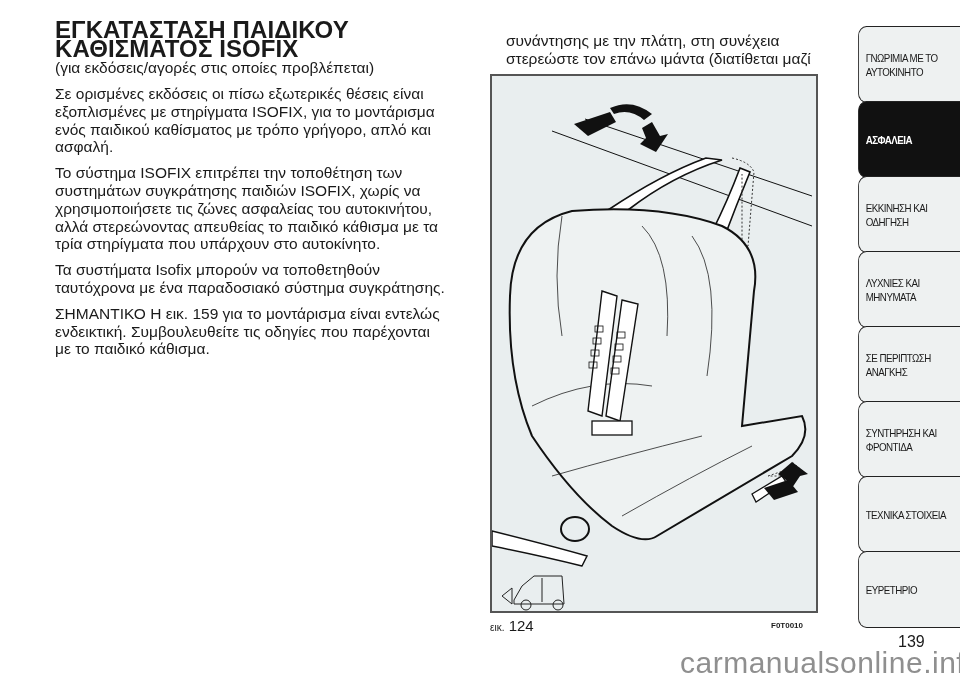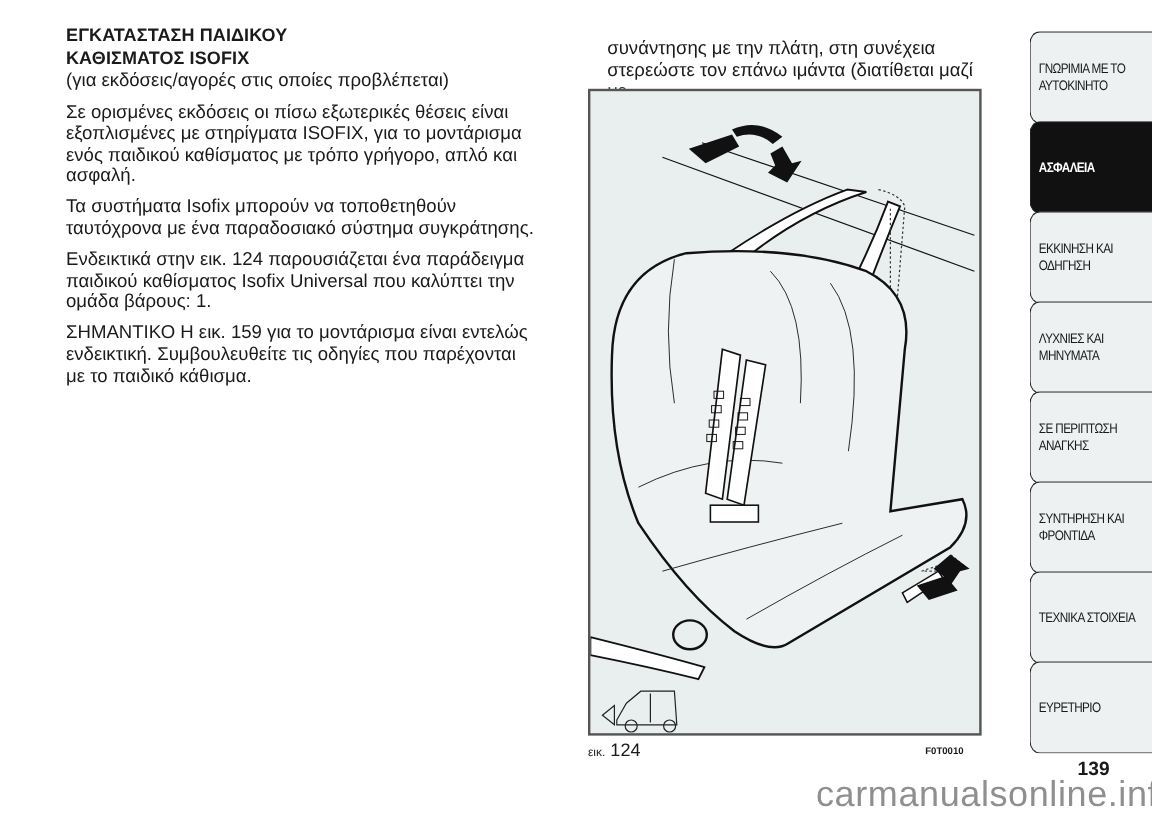--- a/index.html
+++ b/index.html
@@ -1,51 +1,51 @@
 <!DOCTYPE html>
 <html><head>
 <meta charset="utf-8">
 <style>
   html, body { margin:0; padding:0; }
   body { width:960px; height:678px; background:#ffffff; position:relative; overflow:hidden;
          font-family:"Liberation Sans", sans-serif; color:#1a1a1a; }
   .col-left { position:absolute; left:55px; top:20px; width:390px; }
-  .title { font-weight:bold; font-size:15px; line-height:19px; margin:0; letter-spacing:0.1px; }
+  .title { font-weight:bold; font-size:24px; line-height:19px; margin:0; letter-spacing:0.1px; }
   .subtitle { font-size:15.5px; line-height:18px; margin:1px 0 0 0; }
   .para { font-size:15.5px; line-height:17.8px; margin:8px 0 0 0; }
   .col-right { position:absolute; left:490px; top:16px; width:340px; }
   .col-right .para { margin:16px; }
   .figure { position:absolute; left:490px; top:74px; width:328px; height:539px;
             background:#e9eeef; border:2px solid #555; box-sizing:border-box; }
   .figure svg { position:absolute; left:0; top:0; }
   .fig-caption { position:absolute; left:490px; top:617px; font-size:15px; }
   .fig-caption .eik { font-size:10px; }
   .fig-code { position:absolute; left:771px; top:621px; font-size:8px; font-weight:bold; }
   .tabs { position:absolute; left:858px; top:26px; width:118px; }
   .tab { height:77px; box-sizing:border-box; border:1.6px solid #222; border-right:none;
          border-radius:10px 0 0 10px; background:#eef1f1; margin-bottom:-2px;
          display:flex; align-items:center; padding-left:8px; font-size:11.5px; line-height:14px;
          letter-spacing:-0.6px; transform:scaleX(0.85); transform-origin:left center; width:120px; }
   .tab.active { background:#111; color:#fff; font-weight:bold; }
   .tab span { white-space:pre-line; }
-  .page-num { position:absolute; left:898px; top:633px; font-size:16px; font-weight:bold; }
+  .page-num { position:absolute; left:898px; top:633px; font-size:16px; font-weight:normal; }
   .watermark { position:absolute; left:680px; top:646px; font-size:30px; color:#8f8f8f; letter-spacing:0.5px; }
 </style>
 </head>
 <body>
 
 <div class="col-left">
   <h1 class="title">
     <span>ΕΓΚΑΤΑΣΤΑΣΗ ΠΑΙΔΙΚΟΥ</span><br>
     <span>ΚΑΘΙΣΜΑΤΟΣ ISOFIX</span>
   </h1>
   <p class="subtitle">(για εκδόσεις/αγορές στις οποίες προβλέπεται)</p>
   <p class="para">Σε ορισμένες εκδόσεις οι πίσω εξωτερικές θέσεις είναι εξοπλισμένες με στηρίγματα ISOFIX, για το μοντάρισμα ενός παιδικού καθίσματος με τρόπο γρήγορο, απλό και ασφαλή.</p>
+  <p class="para">Το σύστημα ISOFIX επιτρέπει την τοποθέτηση των συστημάτων συγκράτησης παιδιών ISOFIX, χωρίς να χρησιμοποιήσετε τις ζώνες ασφαλείας του αυτοκινήτου, αλλά στερεώνοντας απευθείας το παιδικό κάθισμα με τα τρία στηρίγματα που υπάρχουν στο αυτοκίνητο.</p>
   <p class="para">Τα συστήματα Isofix μπορούν να τοποθετηθούν ταυτόχρονα με ένα παραδοσιακό σύστημα συγκράτησης.</p>
-  <p class="para">Ενδεικτικά στην εικ. 124 παρουσιάζεται ένα παράδειγμα παιδικού καθίσματος Isofix Universal που καλύπτει την ομάδα βάρους: 1.</p>
   <p class="para">ΣΗΜΑΝΤΙΚΟ Η εικ. 159 για το μοντάρισμα είναι εντελώς ενδεικτική. Συμβουλευθείτε τις οδηγίες που παρέχονται με το παιδικό κάθισμα.</p>
 </div>
 
 <div class="col-right">
   <p class="para">συνάντησης με την πλάτη, στη συνέχεια στερεώστε τον επάνω ιμάντα (διατίθεται μαζί με</p>
 </div>
 
 <div class="figure">
   <svg width="324" height="535" viewBox="0 0 324 535">
     <g fill="none" stroke="#111" stroke-width="1">

